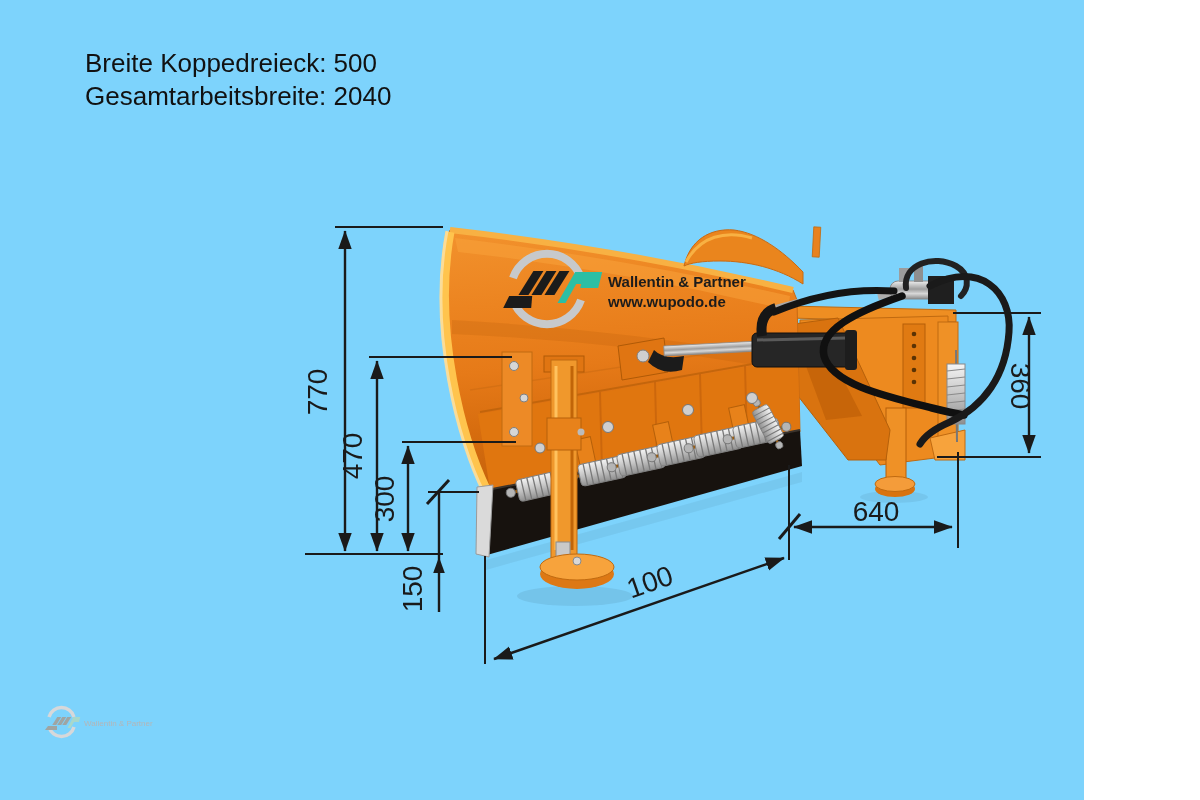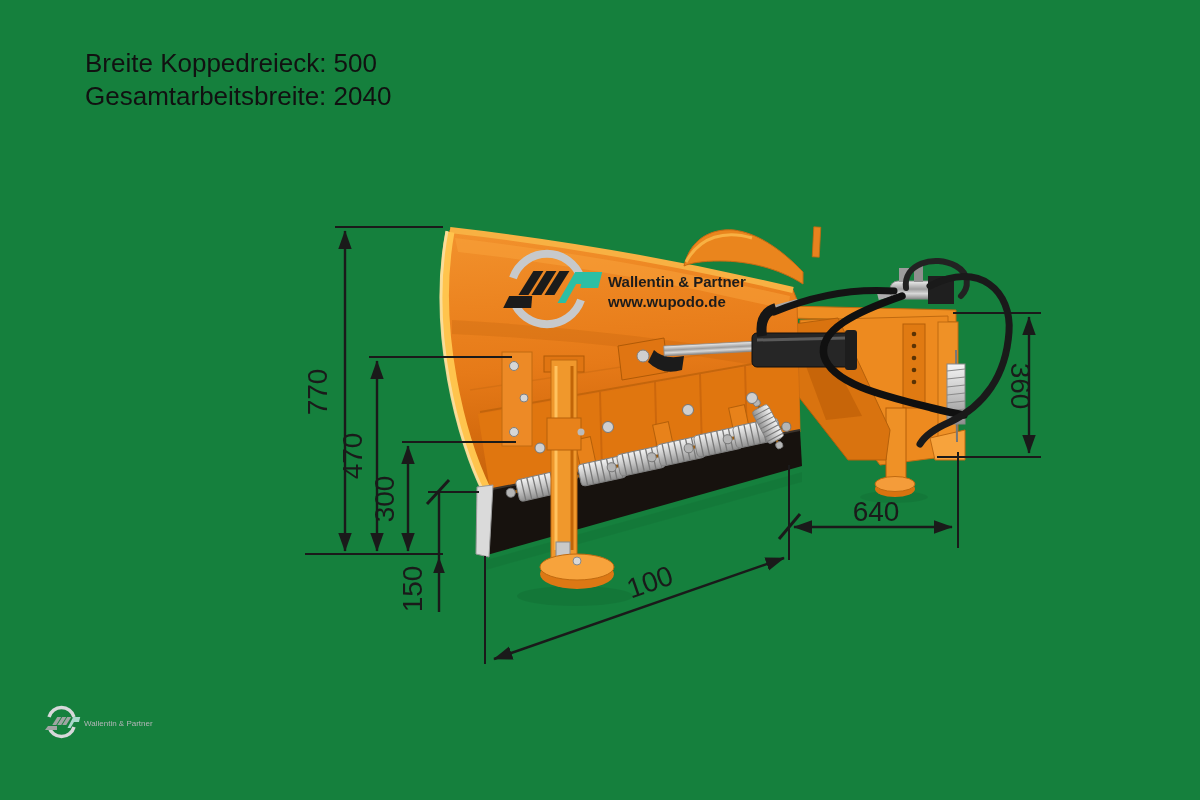--- a/index.html
+++ b/index.html
@@ -1,16 +1,16 @@
 <!DOCTYPE html>
 <html><head>
 <meta charset="utf-8">
 <style>
   html,body{margin:0;padding:0;background:#ffffff;}
-  #stage{position:relative;width:1200px;height:800px;background:#15803d;overflow:hidden;
+  #stage{position:relative;width:1084px;height:800px;background:#7dd3fc;overflow:hidden;
          font-family:"Liberation Sans",sans-serif;}
   svg{display:block;}
   text{font-family:"Liberation Sans",sans-serif;}
   .hdr{font-size:26px;fill:#111111;}
   .dim{font-size:28px;fill:#1a1a1a;}
   .brand{font-size:15px;font-weight:bold;fill:#1c1c1c;}
   .wm{font-size:8px;fill:#b3b6b8;}
   .dimline{stroke:#1a1a1a;stroke-width:2.4;fill:none;}
   .extline{stroke:#1a1a1a;stroke-width:2;fill:none;}
   .tick{stroke:#1a1a1a;stroke-width:3;fill:none;}

